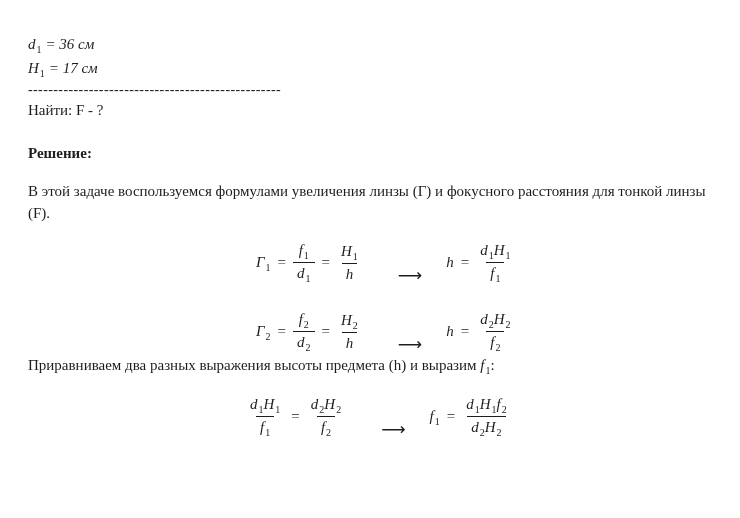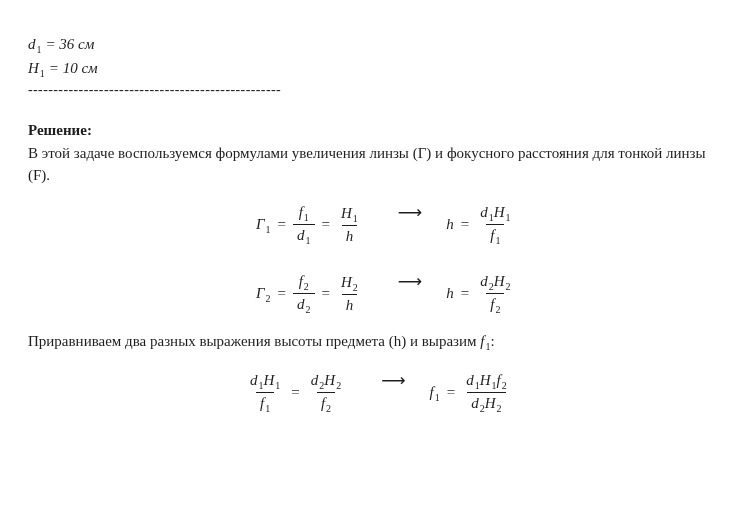--- a/index.html
+++ b/index.html
@@ -26,24 +26,24 @@
   .rest { margin-left: 4px; font-style: italic; }
   .separator {
     margin-top: 2px;
     line-height: 14px;
     font-size: 14px;
     letter-spacing: 0.4px;
     white-space: nowrap;
   }
   .find-line { margin-top: 4px; line-height: 19px; }
   .solution-title { margin-top: 24px; font-weight: bold; line-height: 19px; }
-  .solution-intro { margin-top: 2px; line-height: 22px; max-width: 700px; }
+  .solution-intro { margin-top: 17px; line-height: 22px; max-width: 700px; }
   .formula-row {
     display: flex;
-    align-items: flex-start;
+    align-items: flex-end;
     margin-left: 228px;
   }
   .formula-row-1 { margin-top: 16px; }
   .formula-row-2 { margin-top: 24px; }
   .formula-row-3 { margin-top: 16px; margin-left: 218px; }
   .meq {
     display: inline-flex;
     align-items: center;
     gap: 7px;
     font-size: 15px;
@@ -55,40 +55,41 @@
     align-items: center;
     text-align: center;
   }
   .frac .num, .frac .den { padding: 1px 4px; line-height: 18px; white-space: nowrap; }
   .frac .den { border-top: 1.3px solid #1d1d1d; }
   .arrow {
     margin: 0 24px 0 36px;
     font-size: 17px;
     font-family: "DejaVu Sans", sans-serif;
   }
-  .step-line { margin-top: 14px; line-height: 22px; }
+  .step-line { line-height: 22px; }
 </style>
 </head>
 <body>
 
 <div>
 
   <div>
 
     <div class="given-block">
       <div class="given-line">
         <span class="mg"><span class="mvar">d</span><span class="sub">1</span></span><span class="rest">= 36 см</span>
       </div>
       <div class="given-line">
-        <span class="mg"><span class="mvar">H</span><span class="sub">1</span></span><span class="rest">= 10 см</span>
+        <span class="mg"><span class="mvar">H</span><span class="sub">1</span></span><span class="rest">= 17 см</span>
       </div>
     </div>
 
     <div class="separator">--------------------------------------------------</div>
 
+    <div class="find-line">Найти: F - ?</div>
   </div>
 
   <div>
     <div class="solution-title">Решение:</div>
     <div class="solution-intro">В этой задаче воспользуемся формулами увеличения линзы (Г) и фокусного расстояния для тонкой линзы (F).</div>
 
     <div class="formula-row formula-row-1">
       <span class="meq">
         <span class="mg"><span class="mvar">Γ</span><span class="sub">1</span></span>
         <span class="mg">=</span>

